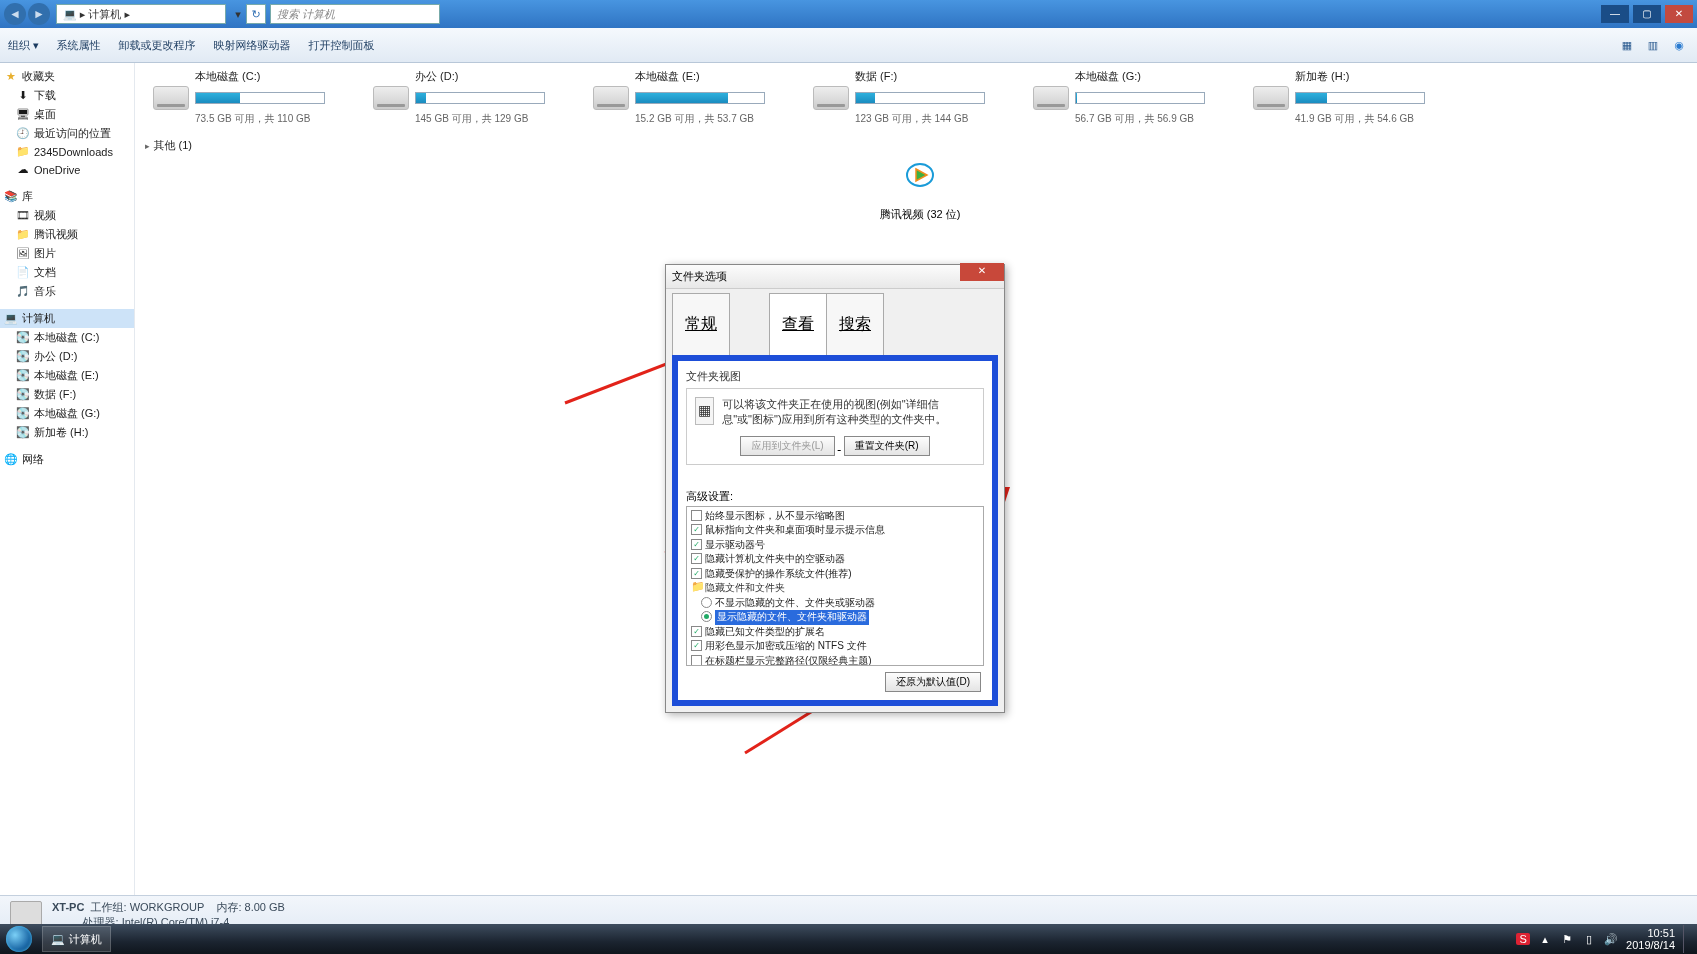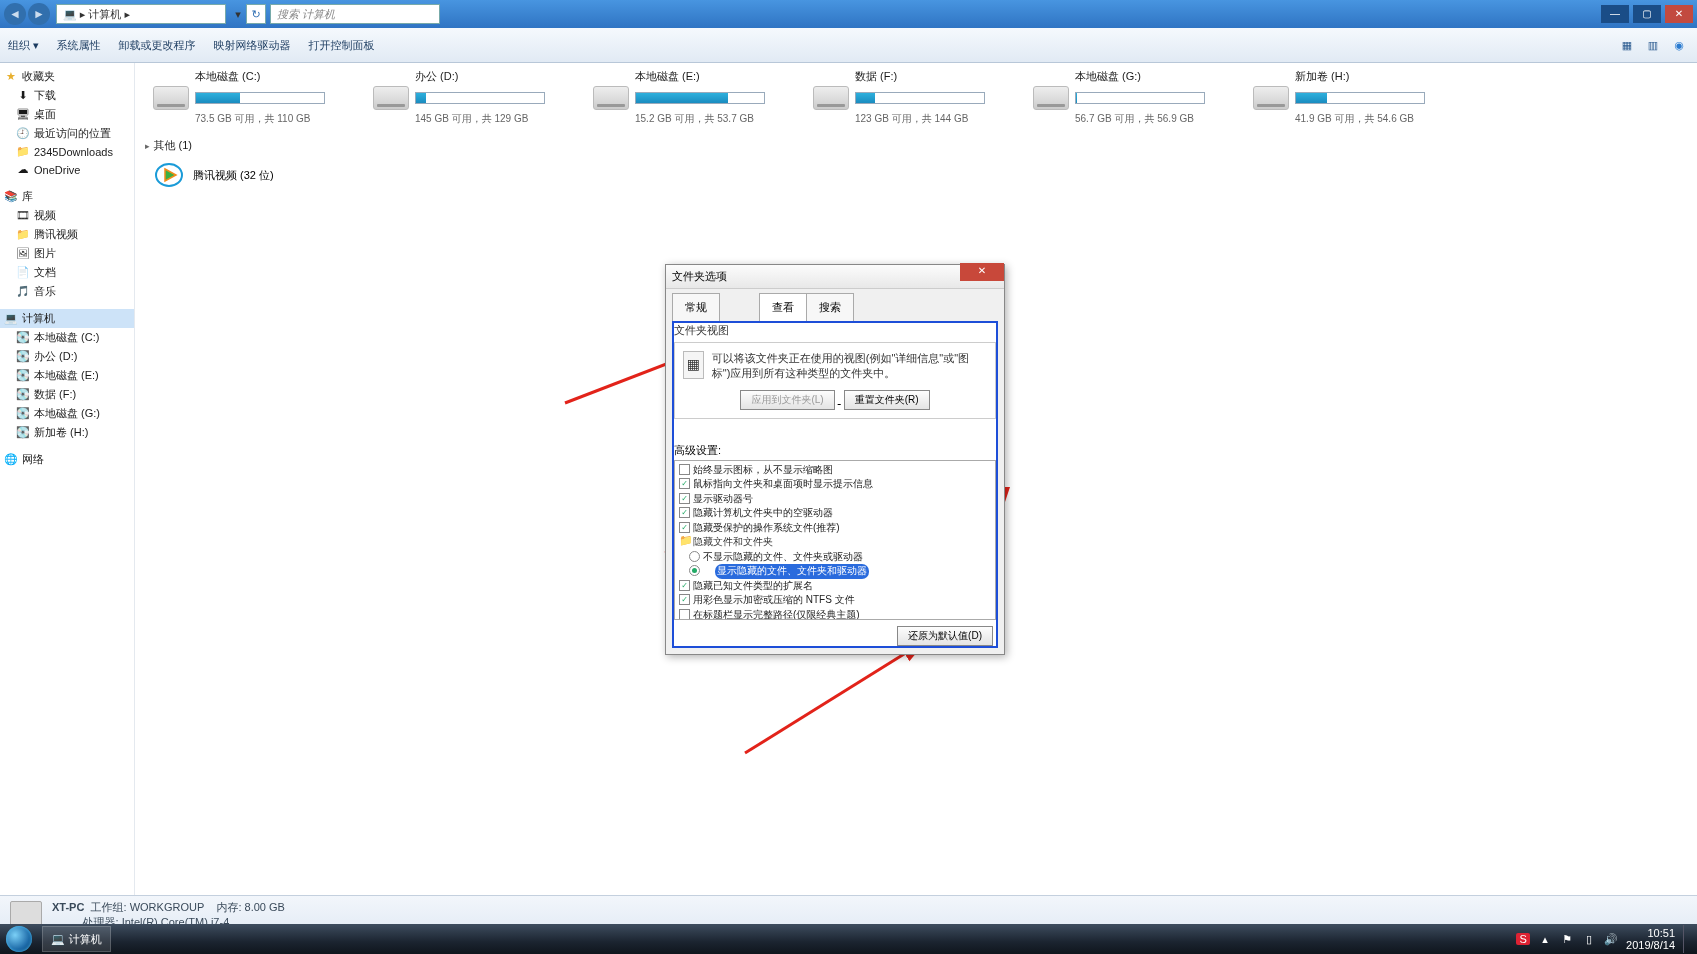--- a/index.html
+++ b/index.html
@@ -36,31 +36,31 @@
 .drives { display: flex; gap: 40px; margin-left: 8px; margin-bottom: 12px; }
 .drive { width: 180px; }
 .drive-label { color: #1a1a1a; margin-left: 42px; }
 .drive-row { display: flex; align-items: center; gap: 6px; margin-top: 2px; }
 .drive-icon { width: 36px; height: 24px; background: linear-gradient(#eee,#ccc); border: 1px solid #bbb; border-radius: 3px; position: relative; }
 .drive-icon::after { content:""; position:absolute; bottom:2px; left:3px; right:3px; height:3px; background:#999; border-radius:1px; }
 .drive-bar { width: 130px; height: 12px; border: 1px solid #9ab; background: #fff; position: relative; }
 .drive-fill { height: 100%; background: linear-gradient(#2db0dd,#1a8cc0); }
 .drive-stats { color: #666; margin-left: 42px; font-size: 10px; margin-top: 2px; }
 
-.other-item { display: flex; align-items: center; gap: 8px; margin-left: 8px; }
+.other-item { display: flex; align-items: center; gap: 16px; margin-left: 8px; flex-direction: column; }
 .tencent-icon { width: 32px; height: 32px; display: inline-flex; align-items: center; justify-content: center; }
 
 
 .dialog { position: absolute; left: 665px; top: 264px; width: 340px; background: #f0f0f0; border: 1px solid #888; box-shadow: 2px 2px 8px rgba(0,0,0,.3); }
 .dlg-title { height: 24px; background: linear-gradient(#fcfcfc,#e8e8e8); border-bottom: 1px solid #ccc; display: flex; align-items: center; padding: 0 6px; position: relative; }
 .dlg-close { position: absolute; right: 0; top: -2px; width: 44px; height: 18px; background: #c8483a; color: #fff; text-align: center; line-height: 16px; font-size: 10px; }
 .dlg-tabs { display: flex; padding: 4px 6px 0; background: #f0f0f0; gap: 0; }
-.dlg-tab { padding: 6px 12px; border: 1px solid #aaa; background: #f7f7f7; border-bottom: none; margin-right: -1px; font-size: 11px; }
+.dlg-tab { padding: 20px 12px; border: 1px solid #aaa; background: #f7f7f7; border-bottom: none; margin-right: -1px; font-size: 16px; text-decoration: underline; }
 .dlg-tab.active { background: #fff; position: relative; z-index: 2; margin-left: 40px; }
-.dlg-body { background: #fff; margin: 0 6px 6px; border: 2px solid #1d4ed8; }
+.dlg-body { background: #fff; margin: 0 6px 6px; border: 6px solid #1d4ed8; padding: 8px; }
 .dlg-section-label { font-size: 11px; color: #333; }
 .fv-box { border: 1px solid #ccc; padding: 8px; margin: 4px 0 8px; }
 .fv-desc { display: flex; gap: 8px; align-items: flex-start; font-size: 10px; color: #333; line-height: 1.4; }
 .fv-icon { width: 32px; height: 28px; border: 1px solid #bbb; background: #f5f5f5; display: flex; align-items: center; justify-content: center; font-size: 14px; }
 .fv-btns { margin-top: 8px; text-align: center; text-decoration: underline; }
 .dlg-btn { padding: 2px 10px; border: 1px solid #888; background: linear-gradient(#fdfdfd,#e4e4e4); font-size: 10px; margin: 0 3px; min-width: 78px; display: inline-block; text-align: center; }
 .dlg-btn.disabled { color: #999; }
 .adv-label { font-size: 11px; margin: 24px 0 2px; }
 .adv-list { border: 1px solid #aaa; height: 160px; overflow-y: scroll; padding: 2px 4px; background: #fff; }
 .adv-item { font-size: 10px; color: #222; padding: 0 0 0 14px; line-height: 1.45; white-space: nowrap; position: relative; }
@@ -356,21 +356,21 @@
     </div>
     <div class="adv-label">高级设置:</div>
     <div class="adv-list" id="adv-list">
         <div class="adv-item"><span class="cb"></span>始终显示图标，从不显示缩略图</div>
         <div class="adv-item"><span class="cb">✓</span>鼠标指向文件夹和桌面项时显示提示信息</div>
         <div class="adv-item"><span class="cb">✓</span>显示驱动器号</div>
         <div class="adv-item"><span class="cb">✓</span>隐藏计算机文件夹中的空驱动器</div>
         <div class="adv-item"><span class="cb">✓</span>隐藏受保护的操作系统文件(推荐)</div>
         <div class="adv-item tree"><span class="cb">📁</span>隐藏文件和文件夹</div>
         <div class="adv-item radio"><span class="cb"></span>不显示隐藏的文件、文件夹或驱动器</div>
-        <div class="adv-item radio"><span class="cb on"></span><span class="adv-item sel-hl" style="margin-left: 12px; border-radius: 7px;">显示隐藏的文件、文件夹和驱动器</span></div>
+        <div class="adv-item radio"><span class="cb on"></span><span class="adv-item sel-hl" style="margin-left: 0px;">显示隐藏的文件、文件夹和驱动器</span></div>
         <div class="adv-item"><span class="cb">✓</span>隐藏已知文件类型的扩展名</div>
         <div class="adv-item"><span class="cb">✓</span>用彩色显示加密或压缩的 NTFS 文件</div>
         <div class="adv-item"><span class="cb"></span>在标题栏显示完整路径(仅限经典主题)</div>
       </div>
     <div class="restore-row">
       <span class="dlg-btn">还原为默认值(D)</span>
     </div>
   </div>
 </div>
 

